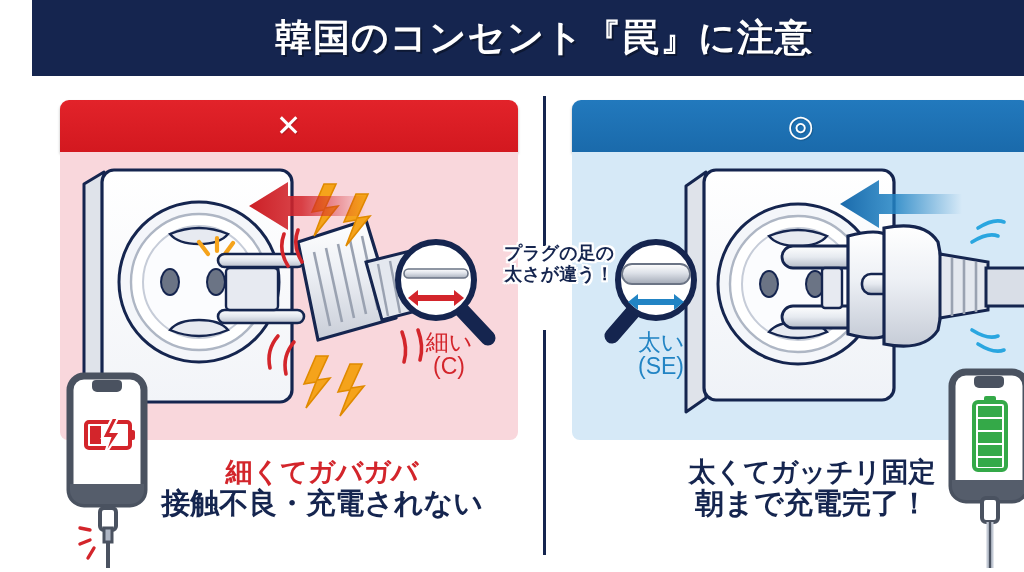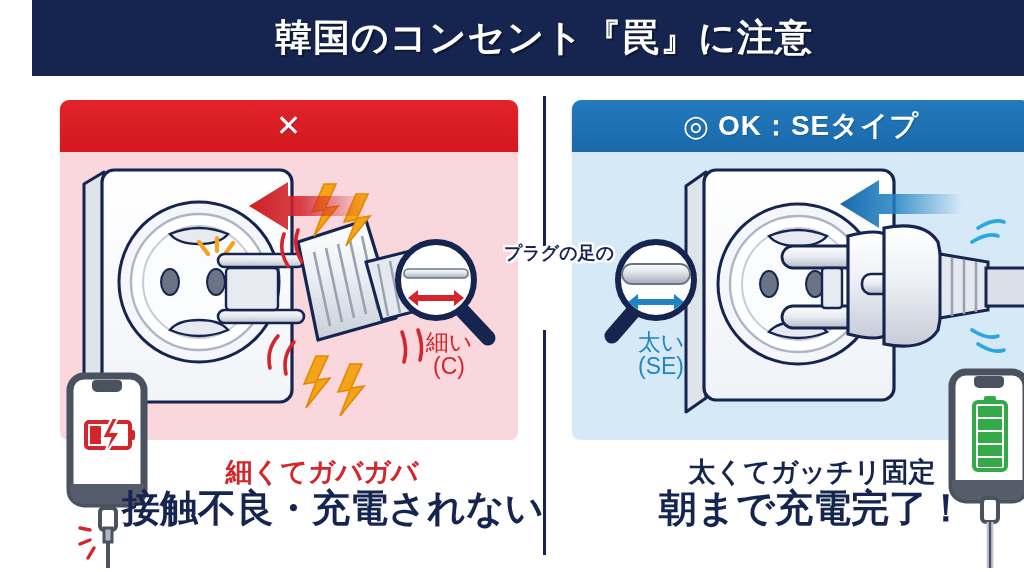--- a/index.html
+++ b/index.html
@@ -106,21 +106,21 @@
   
   .caption { position: absolute; text-align: center; white-space: nowrap; }
   #cap-ng { left: 90px; top: 458px; width: 400px; }
   #cap-ok { left: 580px; top: 458px; width: 400px; }
 
   .cap-main {
     font-size: 27px; font-weight: bold; line-height: 1.08;
     letter-spacing: 0px;
   }
   .cap-sub {
-    font-size: 38px; font-weight: bold; color: #15254f;
+    font-size: 29px; font-weight: bold; color: #15254f;
     line-height: 1.12; letter-spacing: 0px;
   }
   #cap-ng .cap-main { color: #d3252b; }
   #cap-ok .cap-main { color: #15254f; }
 </style>
 </head>
 <body>
 
 <div id="stage">
 
@@ -137,21 +137,20 @@
         <span class="hdr-mark">✕</span>
       </div>
     </div>
     <div class="panel-body"></div>
   </div>
 
   <div class="panel" id="panel-ok">
     <div class="panel-header">
       <div class="hdr-text">
         <span class="hdr-mark">◎</span>
-        <span>OK：SEタイプ</span>
       </div>
     </div>
     <div class="panel-body"></div>
   </div>
 
   <svg class="illus" id="illus-ng" width="400" height="270" viewBox="0 0 400 270">
     <defs>
       <linearGradient id="redArrowGrad" x1="1" y1="0" x2="0" y2="0">
         <stop offset="0%" stop-color="#d3252b" stop-opacity="0"></stop>
         <stop offset="55%" stop-color="#d3252b" stop-opacity="0.85"></stop>
@@ -343,20 +342,21 @@
 
     <rect x="24" y="28" width="68" height="20" rx="10" fill="url(#thickPinGrad)" stroke="#6b7485" stroke-width="1.8"></rect>
 
     <g fill="#2284c4">
       <path d="M30 66 L40 58 L40 63 L76 63 L76 58 L86 66 L76 74 L76 69 L40 69 L40 74 Z"></path>
     </g>
   </svg>
 
   <div id="center-note">
     <div>プラグの足の</div>
+    <div>太さが違う！</div>
   </div>
 
   <div class="pin-label" id="label-thin">
     <div>細い</div>
     <div>(C)</div>
   </div>
   <div class="pin-label" id="label-thick">
     <div>太い</div>
     <div>(SE)</div>
   </div>

